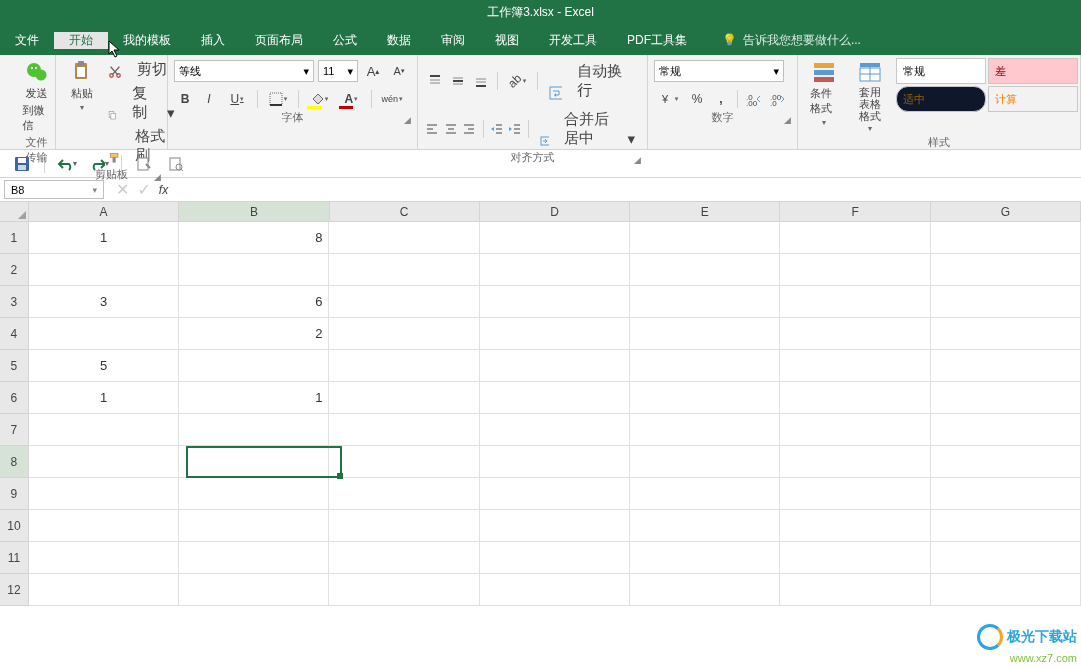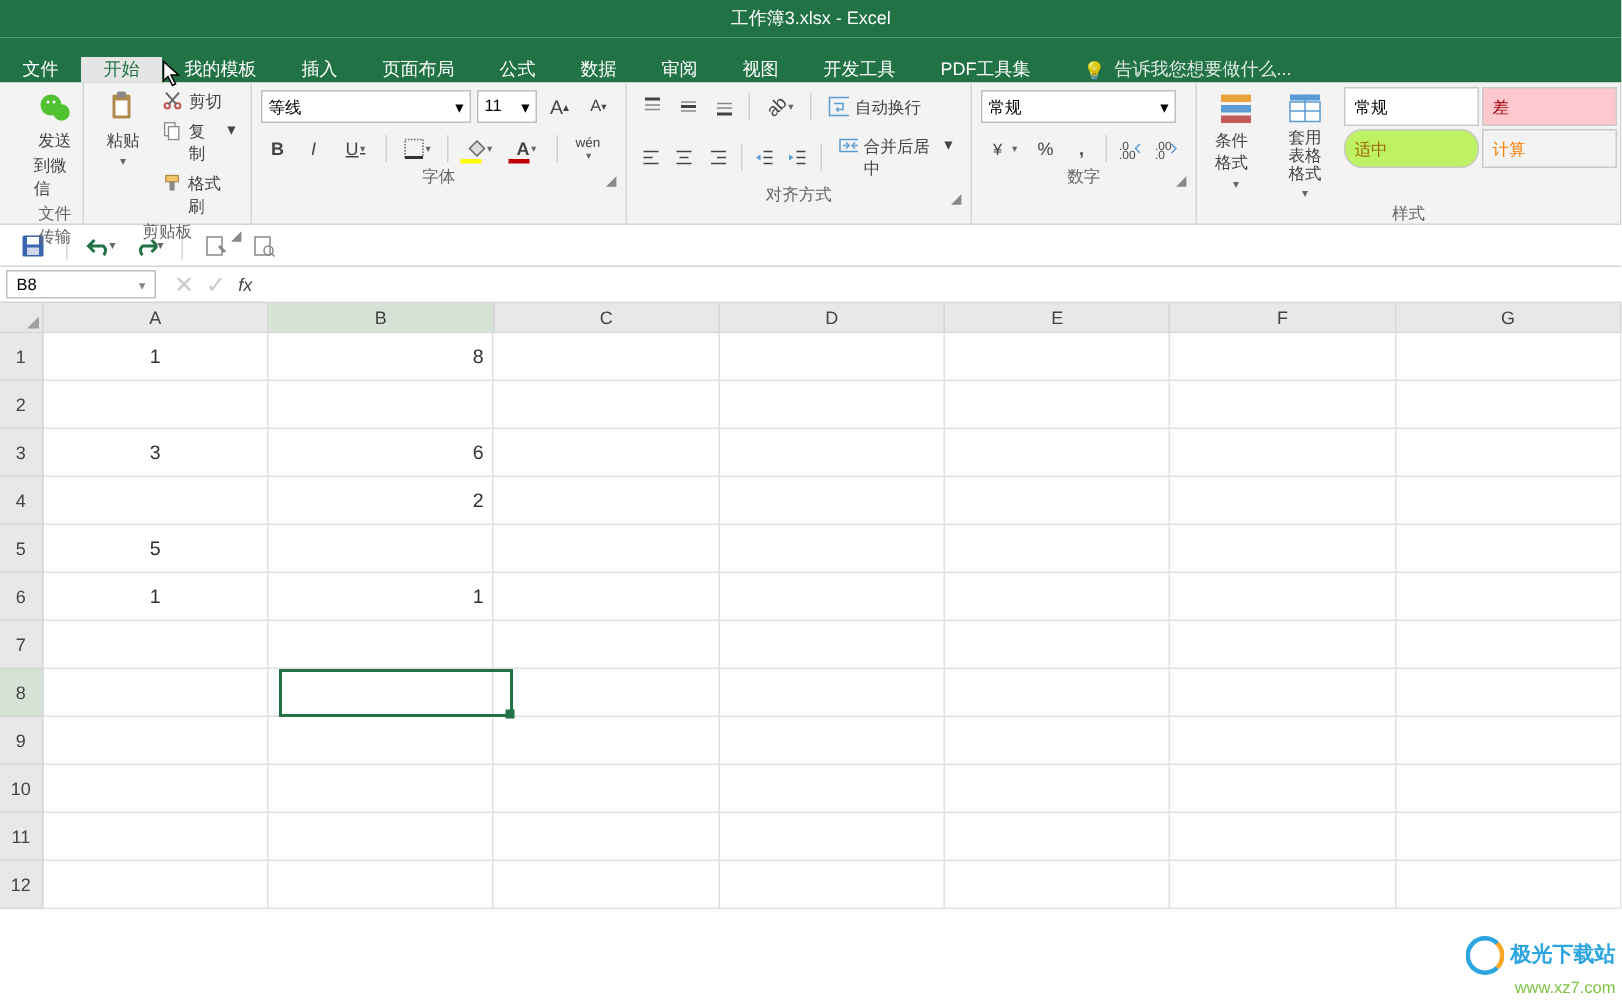--- a/index.html
+++ b/index.html
@@ -2,59 +2,59 @@
 <html><head>
 <meta charset="utf-8">
 <style>
 * { box-sizing: border-box; margin: 0; padding: 0; font-family: "Microsoft YaHei", sans-serif; }
 body { background: #fff; width: 1081px; height: 669px; overflow: hidden; position: relative; }
 
 
 .titlebar { height: 25px; background: #217346; display: flex; align-items: center; justify-content: center; color: #fff; font-size: 12px; position: relative; }
 
 
-.menutabs { height: 30px; background: #217346; display: flex; align-items: flex-end; color: #fff; font-size: 12px; }
+.menutabs { height: 30px; background: #217346; display: flex; align-items: center; color: #fff; font-size: 12px; }
 .menutabs .tab { padding: 0 15px; display: flex; align-items: center; cursor: pointer; }
 .menutabs .tab.active { background: #e5e5e5; color: #217346; position: relative; }
 .menutabs .tellme { display: flex; align-items: center; gap: 6px; margin-left: 20px; opacity: 0.85; }
 .menutabs .tellme .bulb { font-size: 12px; }
 
 
 .ribbon { height: 95px; background: #f3f3f3; border-bottom: 1px solid #d4d4d4; display: flex; }
 .group { border-right: 1px solid #d4d4d4; display: flex; flex-direction: column; padding: 3px 6px 0 6px; }
 .group-body { flex: 1; display: flex; align-items: flex-start; gap: 2px; }
 .group-label { text-align: center; font-size: 11px; color: #666; padding-bottom: 2px; position: relative; }
 .group-label .launcher { position: absolute; right: 0; bottom: 2px; font-size: 9px; color: #888; cursor: pointer; }
 
 .big-btn { display: flex; flex-direction: column; align-items: center; justify-content: center; padding: 2px 6px; cursor: pointer; font-size: 11px; color: #444; gap: 2px; min-width: 40px; }
 .big-btn svg, .big-btn .ico { width: 24px; height: 24px; }
 .big-btn .caret { font-size: 8px; color: #666; }
 
 .small-stack { display: flex; flex-direction: column; gap: 1px; }
-.small-btn { display: flex; align-items: flex-start; gap: 4px; font-size: 11px; color: #444; padding: 2px 4px; cursor: pointer; }
+.small-btn { display: flex; align-items: flex-end; gap: 15px; font-size: 15px; color: #444; padding: 2px 4px; cursor: pointer; }
 .small-btn svg { width: 14px; height: 14px; }
 
 .font-row1 { display: flex; align-items: center; gap: 4px; }
 .font-row1 select, .font-row1 .combo { font-size: 11px; height: 22px; border: 1px solid #c0c0c0; background: #fff; gap: 13px; }
 .font-row1 .font-name { width: 140px; padding: 0 4px; display:flex; align-items:center; justify-content:space-between;}
 .font-row1 .font-size { width: 40px; padding: 0 4px; display:flex; align-items:center; justify-content:space-between;}
 .iconbtn { width: 22px; height: 22px; display: flex; align-items: center; justify-content: center; cursor: pointer; font-size: 12px; color: #444; position: relative; }
 .iconbtn .caret { font-size: 7px; margin-left: 1px; color: #666; }
 .iconbtn.wide { width: 30px; }
 .font-group-body { display:flex; flex-direction:column; gap:6px; padding-top:2px;}
 .font-row2 { display:flex; align-items:center; gap:2px;}
 .sep { width:1px; height:18px; background:#d0d0d0; margin:0 3px;}
 .align-group-body { display:flex; flex-direction:column; gap:6px; padding-top:2px;}
 .align-row { display:flex; align-items:center; gap:2px;}
 .numfmt-body{display:flex;flex-direction:column; gap:6px; padding-top:2px;}
 .numfmt-combo{width:130px;height:22px;border:1px solid #c0c0c0;background:#fff;display:flex;align-items:center;justify-content:space-between;padding:0 4px;font-size:11px;}
 .style-cells{display:flex;flex-direction:column;gap:2px;}
 .style-cell{width:90px;height:26px;border:1px solid #c8c8c8;display:flex;align-items:center;padding:0 6px;font-size:11px;}
 .style-cell.normal{background:#fff;}
-.style-cell.good{background:#bef264;color:#9c6500;border-radius:12px;}
+.style-cell.good{background:#0f172a;color:#9c6500;border-radius:12px;}
 .style-cell.bad{background:#ffc7ce;color:#9c0006;}
 .style-cell.calc{background:#f2f2f2;color:#fa7d00;}
 
 
 .qat { height: 28px; display:flex; align-items:center; gap:12px; padding:0 12px; border-bottom:1px solid #d4d4d4; background:#fff;}
 .qat .qbtn { width:20px; height:20px; display:flex; align-items:center; justify-content:center; cursor:pointer; color:#217346;}
 .qat .qbtn.gray{color:#666;}
 .qat .qsep{width:1px;height:18px;background:#d4d4d4;}
 
 
@@ -215,21 +215,21 @@
             </svg>
             <span style="position:absolute;bottom:1px;left:3px;width:14px;height:3px;background:#ffff00;"></span>
             <span class="caret">▾</span>
           </div>
         <div class="iconbtn wide">
             <span style="font-weight:bold;">A</span>
             <span style="position:absolute;bottom:1px;left:3px;width:14px;height:3px;background:#c00000;"></span>
             <span class="caret">▾</span>
           </div>
         <div class="sep"></div>
-        <div class="iconbtn wide" style="font-size:9px;flex-direction:column;">
+        <div class="iconbtn wide" style="font-size:9px;">
             <span>wén</span>
             <span class="caret">▾</span>
           </div>
       </div>
     </div>
     <div class="group-label"><span>字体</span><span class="launcher">◢</span></div>
   </div>
 
   <div class="group" style="width:230px;">
     <div class="align-group-body">

